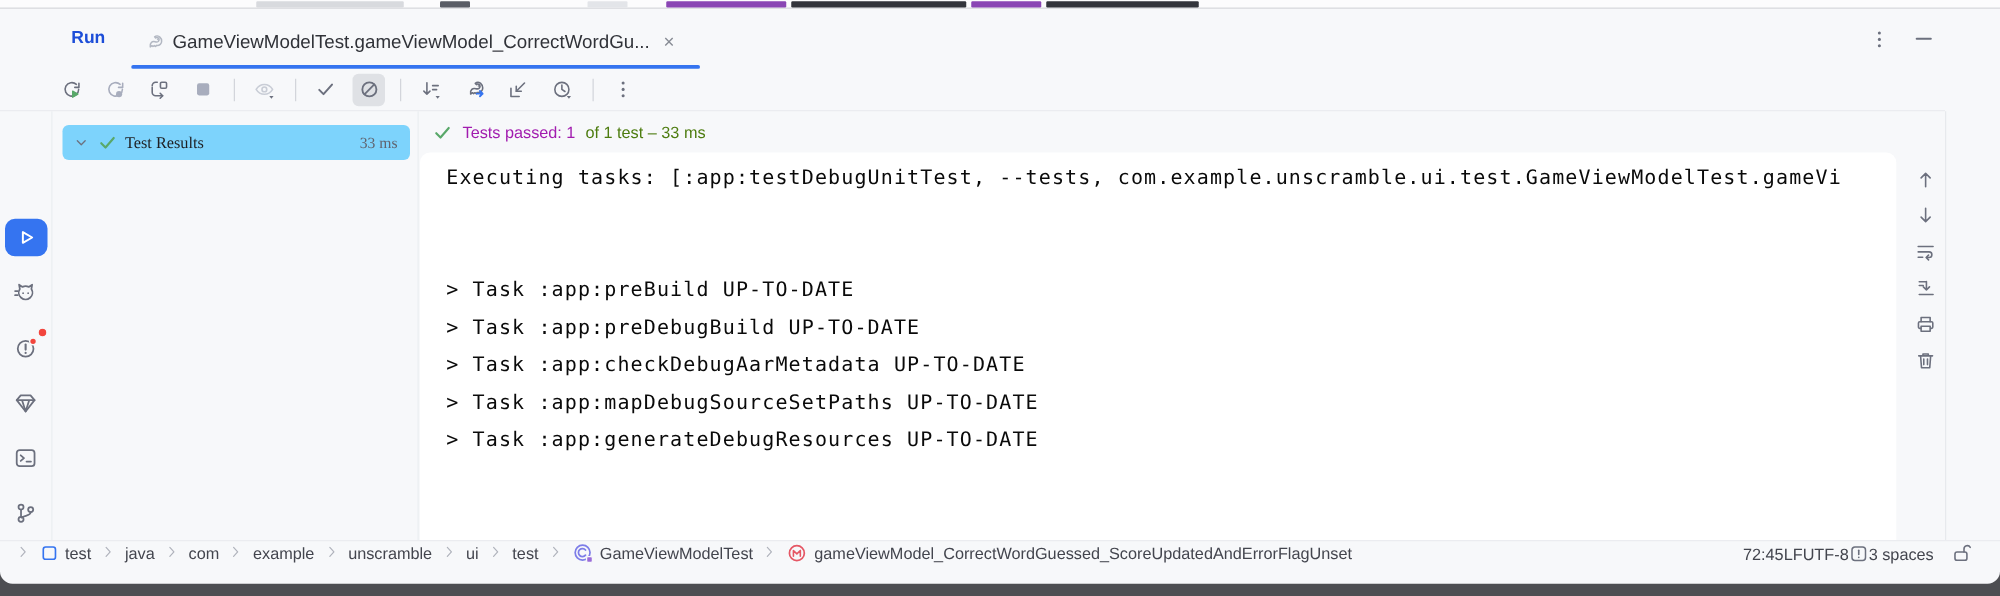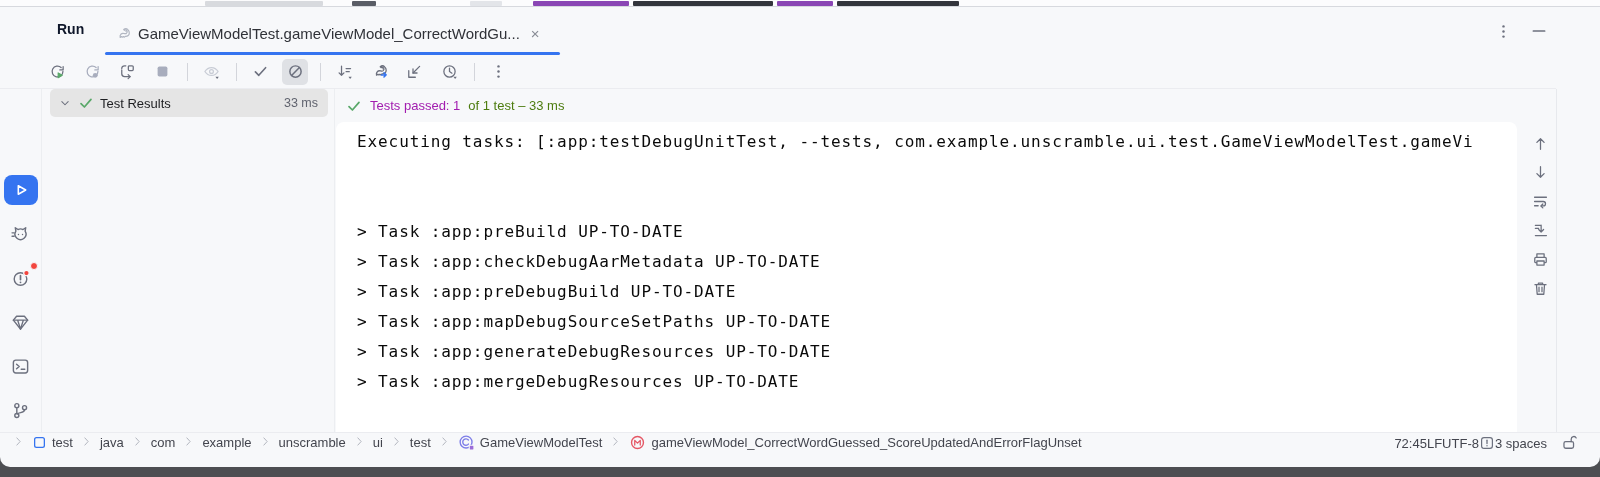--- a/index.html
+++ b/index.html
@@ -8,21 +8,21 @@
 
   
   .sliver { position:absolute; top:0; left:0; width:1600px; height:7px; background:#fcfcfd; border-bottom:1px solid #d7d9de; }
   .sliver .frag { position:absolute; top:1px; height:5px; border-radius:1px; }
 
   
   .window { position:absolute; top:7px; left:0; width:1600px; height:460px; background:#f7f8fa; border-radius:0 0 10px 10px; overflow:hidden; }
 
   
   .tabbar { position:absolute; top:0; left:0; width:1600px; height:48px; }
-  .run-label { position:absolute; left:57px; top:14px; font-size:14px; font-weight:bold; color:#0f172a; }
+  .run-label { position:absolute; left:57px; top:14px; font-size:14px; font-weight:bold; color:#1d4ed8; }
   .tab { position:absolute; left:105px; top:8px; height:37px; display:flex; align-items:center; gap:7px; padding:0 8px 0 10px; cursor:default; }
   .tab-title { font-size:15px; color:#303238; white-space:nowrap; }
   .tab-close { color:#878b94; font-size:15px; line-height:1; padding:2px 4px; }
   .tab-underline { position:absolute; left:105px; top:45px; width:455px; height:3px; background:#3574f0; border-radius:2px; }
   .tb-right { position:absolute; top:12px; height:24px; display:flex; align-items:center; }
   .tb-kebab { right:88px; } .tb-min { right:52px; }
 
   
   .toolbar { position:absolute; top:48px; left:0; width:1556px; height:34px; display:flex; align-items:center; padding-left:44px; border-bottom:1px solid #ebecf0; }
   .tbtn { width:26px; height:26px; border-radius:5px; display:flex; align-items:center; justify-content:center; margin-right:9px; }
@@ -32,21 +32,21 @@
   
   .content { position:absolute; top:82px; left:0; width:1600px; height:343px; }
   .activity { position:absolute; left:0; top:0; width:42px; height:343px; border-right:1px solid #eceef1; display:flex; flex-direction:column; align-items:center; }
   .act-btn { width:34px; height:30px; border-radius:8px; display:flex; align-items:center; justify-content:center; position:relative; }
   .act-btn.sel { background:#3574f0; }
   .act-run { margin-top:86px; }
   .act-gap { margin-top:14px; }
   .badge { position:absolute; top:-1px; right:0px; width:8px; height:8px; border-radius:50%; background:#f2453d; border:1.5px solid #f7f8fa; }
 
   .tree { position:absolute; left:42px; top:0; width:293px; height:343px; border-right:1px solid #eceef1; }
-  .tree-row { position:absolute; left:8px; right:6px; top:0; height:28px; background:#e5e5e5; border-radius:5px; display:flex; align-items:center; padding:0 10px 0 8px; }
+  .tree-row { position:absolute; left:8px; right:6px; top:11px; height:28px; background:#7dd3fc; border-radius:5px; display:flex; align-items:center; padding:0 10px 0 8px;font-family:Liberation Serif, serif; }
   .tree-label { font-size:13px; color:#1e1f22; margin-left:6px; flex:1; }
   .tree-time { font-size:12.5px; color:#60636e; }
 
   .rpanel { position:absolute; left:335px; top:0; right:0; height:343px; }
   .rheader { position:absolute; left:0; top:0; height:33px; display:flex; align-items:center; padding-left:11px; gap:8px; }
   .rh-strong { font-size:13px; color:#a21caf; }
   .rh-muted { font-size:13px; color:#4d7c0f; }
 
   .console { position:absolute; left:1px; top:33px; width:1181px; height:310px; background:#ffffff; border-radius:8px 8px 0 0; overflow:hidden; padding:5px 0 0 21px; }
   .cline { font-family:"DejaVu Sans Mono","Liberation Mono",monospace; font-size:16px; letter-spacing:0.9px; line-height:30px; color:#0a0a0a; white-space:pre; }
@@ -268,25 +268,24 @@
             </svg>
           </span>
         <span class="rh-strong">Tests passed: 1</span>
         <span class="rh-muted">of 1 test – 33 ms</span>
       </div>
       <div class="console" id="console">
           <div class="cline">Executing tasks: [:app:testDebugUnitTest, --tests, com.example.unscramble.ui.test.GameViewModelTest.gameVi</div>
           <div class="cline"> </div>
           <div class="cline"> </div>
           <div class="cline">&gt; Task :app:preBuild UP-TO-DATE</div>
+          <div class="cline">&gt; Task :app:preDebugBuild UP-TO-DATE</div>
           <div class="cline">&gt; Task :app:checkDebugAarMetadata UP-TO-DATE</div>
-          <div class="cline">&gt; Task :app:preDebugBuild UP-TO-DATE</div>
           <div class="cline">&gt; Task :app:mapDebugSourceSetPaths UP-TO-DATE</div>
           <div class="cline">&gt; Task :app:generateDebugResources UP-TO-DATE</div>
-          <div class="cline">&gt; Task :app:mergeDebugResources UP-TO-DATE</div>
         </div>
       <div class="gutter" id="gutter">
           <span class="gbtn icon">
             <svg width="17" height="17" viewBox="0 0 16 16" fill="none" stroke="#6c707e" stroke-width="1.2" stroke-linecap="round" stroke-linejoin="round">
               <path d="M8 13.5v-10M8 3.5 4.6 6.9M8 3.5l3.4 3.4"></path>
             </svg>
           </span>
           <span class="gbtn icon">
             <svg width="17" height="17" viewBox="0 0 16 16" fill="none" stroke="#6c707e" stroke-width="1.2" stroke-linecap="round" stroke-linejoin="round">
               <path d="M8 2.5v10M8 12.5 4.6 9.1M8 12.5l3.4-3.4"></path>

